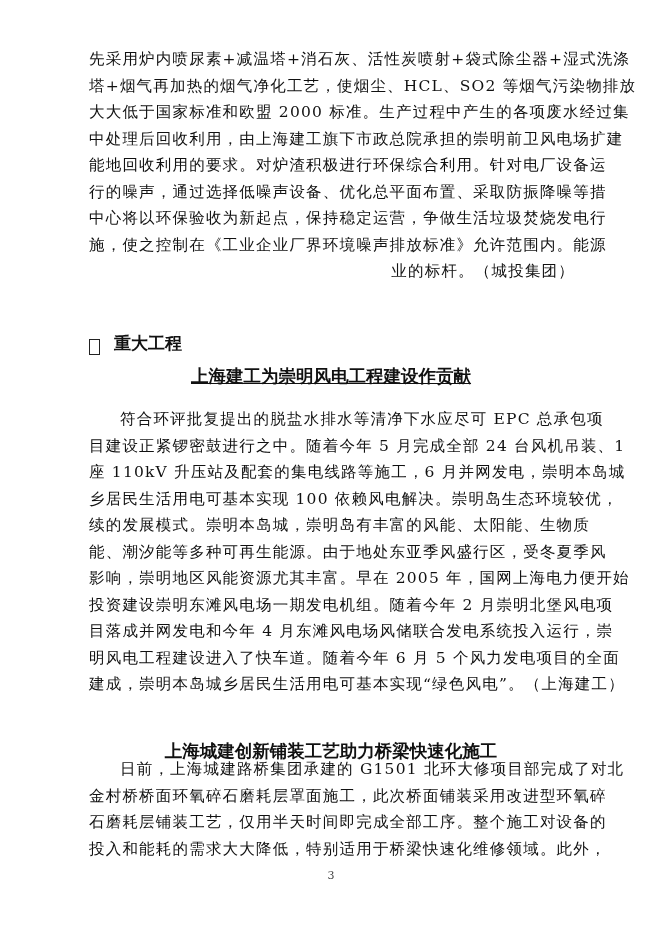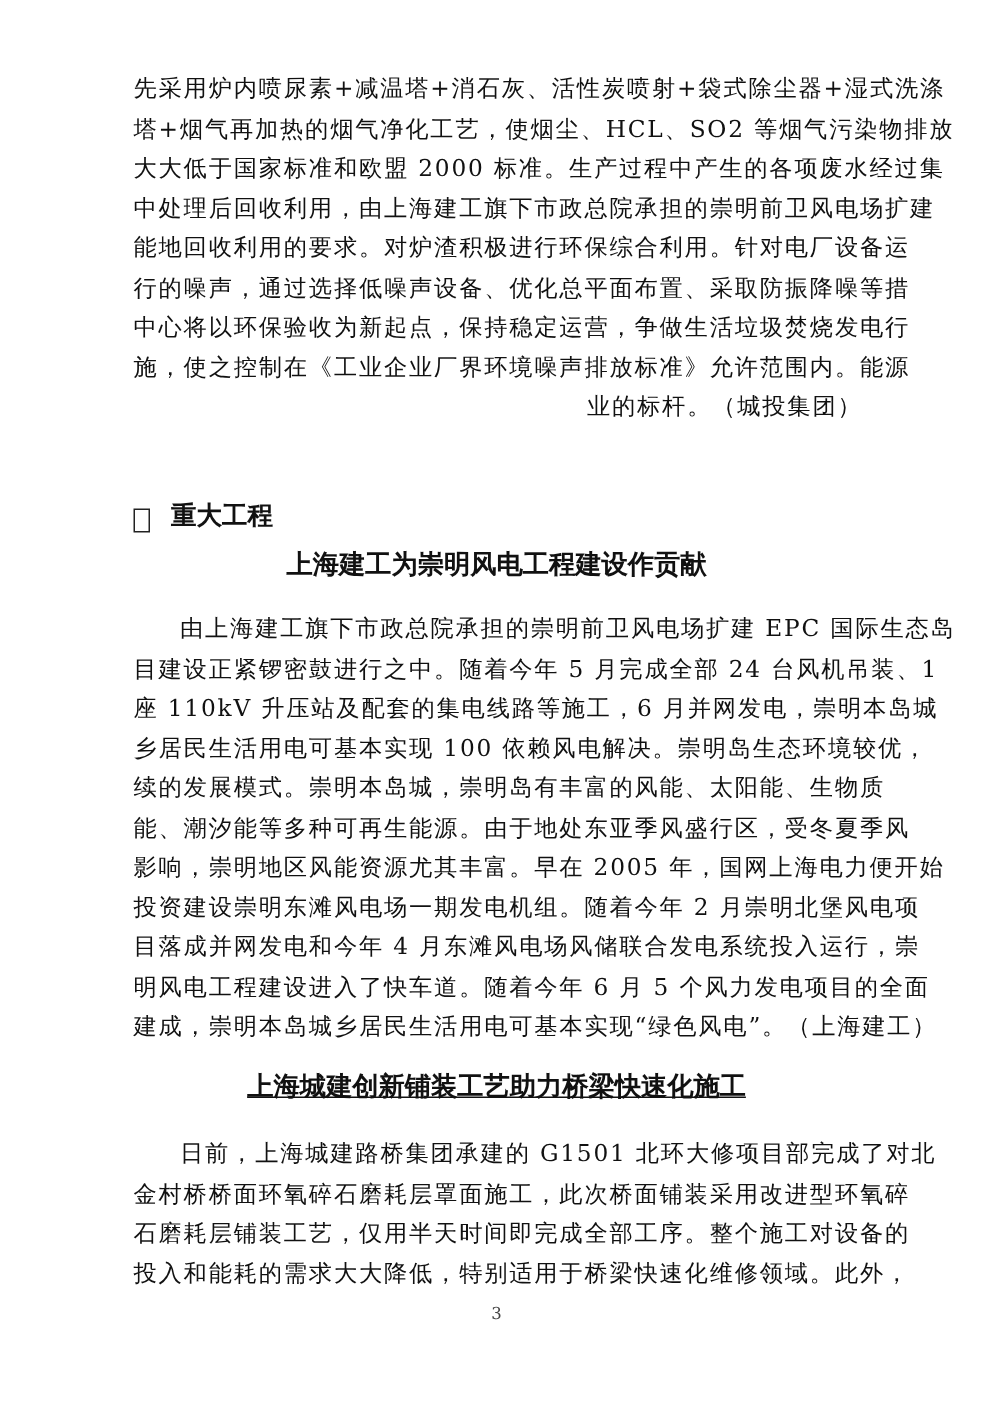--- a/index.html
+++ b/index.html
@@ -38,37 +38,37 @@
       <span>业的标杆。</span>
       <span>（城投集团）</span>
     </div>
   </div>
 
   <div class="section-head">
     <span class="bullet-box"></span>
     <span>重大工程</span>
   </div>
 
-  <div class="article-title" style="top:364px;">上海建工为崇明风电工程建设作贡献</div>
+  <div class="article-title" style="top:364px;text-decoration:underline;">上海建工为崇明风电工程建设作贡献</div>
 
   <div class="para" style="top:406px;">
-    <span class="line" style="padding-left:31px;">由上海建工旗下市政总院承担的崇明前卫风电场扩建 EPC 国际生态岛</span>
+    <span class="line" style="padding-left:31px;">符合环评批复提出的脱盐水排水等清净下水应尽可 EPC 总承包项</span>
     <span class="line">目建设正紧锣密鼓进行之中。随着今年 5 月完成全部 24 台风机吊装、1</span>
     <span class="line">座 110kV 升压站及配套的集电线路等施工，6 月并网发电，崇明本岛城</span>
     <span class="line">乡居民生活用电可基本实现 100 依赖风电解决。崇明岛生态环境较优，</span>
     <span class="line">续的发展模式。崇明本岛城，崇明岛有丰富的风能、太阳能、生物质</span>
     <span class="line">能、潮汐能等多种可再生能源。由于地处东亚季风盛行区，受冬夏季风</span>
     <span class="line">影响，崇明地区风能资源尤其丰富。早在 2005 年，国网上海电力便开始</span>
     <span class="line">投资建设崇明东滩风电场一期发电机组。随着今年 2 月崇明北堡风电项</span>
     <span class="line">目落成并网发电和今年 4 月东滩风电场风储联合发电系统投入运行，崇</span>
     <span class="line">明风电工程建设进入了快车道。随着今年 6 月 5 个风力发电项目的全面</span>
     <span class="line">建成，崇明本岛城乡居民生活用电可基本实现“绿色风电”。（上海建工）</span>
   </div>
 
-  <div class="article-title" style="top:712px;text-decoration:underline;">上海城建创新铺装工艺助力桥梁快速化施工</div>
+  <div class="article-title" style="top:739px;">上海城建创新铺装工艺助力桥梁快速化施工</div>
 
   <div class="para" style="top:756px;">
     <span class="line" style="padding-left:31px;">日前，上海城建路桥集团承建的 G1501 北环大修项目部完成了对北</span>
     <span class="line">金村桥桥面环氧碎石磨耗层罩面施工，此次桥面铺装采用改进型环氧碎</span>
     <span class="line">石磨耗层铺装工艺，仅用半天时间即完成全部工序。整个施工对设备的</span>
     <span class="line">投入和能耗的需求大大降低，特别适用于桥梁快速化维修领域。此外，</span>
   </div>
 
   <div class="page-num">3</div>
 </div>

